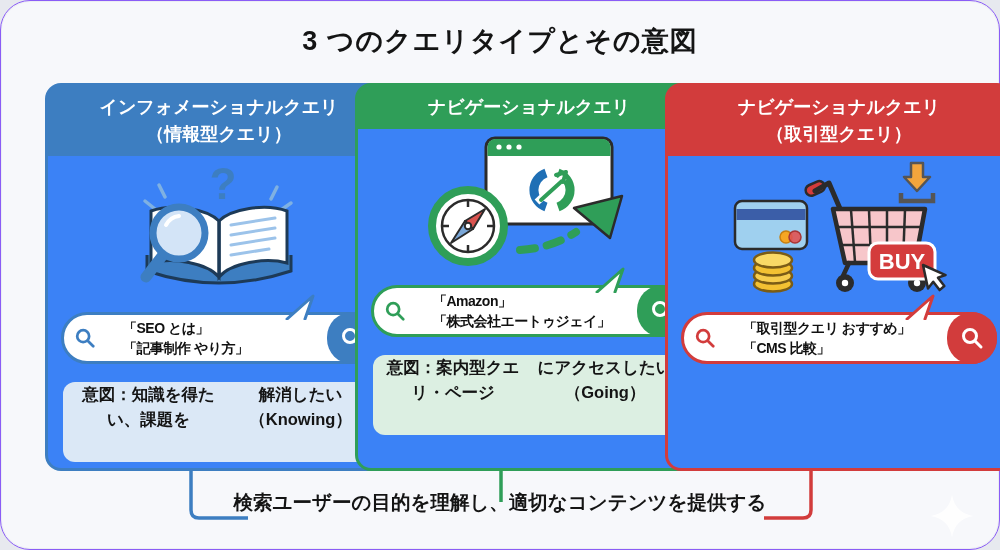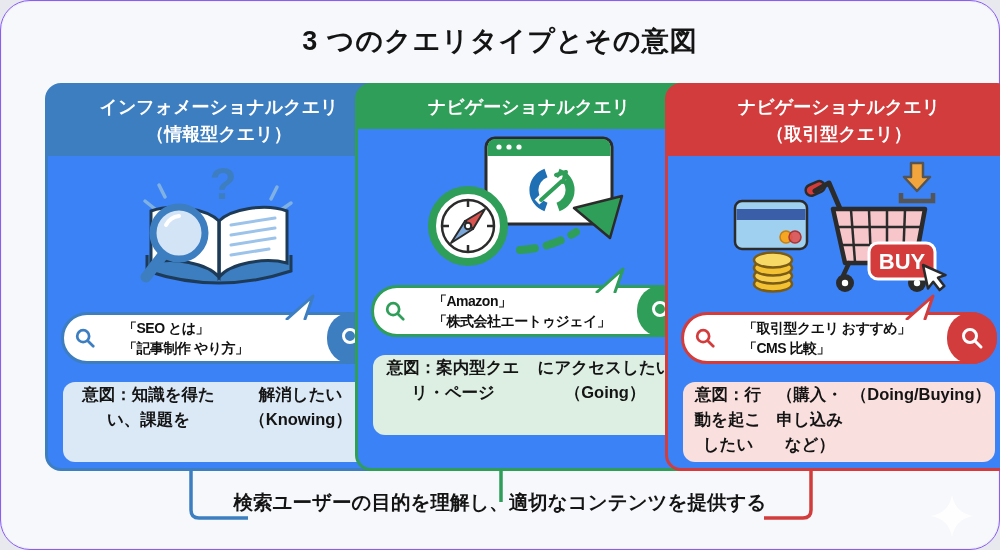--- a/index.html
+++ b/index.html
@@ -265,25 +265,20 @@
         <div>「取引型クエリ おすすめ」</div>
         <div>「CMS 比較」</div>
       </div>
       <span class="bubble-btn">
         <svg class="mag-white" width="24" height="24" viewBox="0 0 24 24" fill="none">
           <circle cx="10" cy="10" r="6.5" stroke-width="3"></circle>
             <line x1="15" y1="15" x2="21" y2="21" stroke-width="3" stroke-linecap="round"></line>
         </svg>
       </span>
     </div>
-    <div class="intent">
-      <div>意図：行動を起こしたい</div>
-      <div>（購入・申し込みなど）</div>
-      <div>（Doing/Buying）</div>
-    </div>
   </div>
 
   <svg class="connectors" width="1000" height="60" viewBox="0 0 1000 60">
     <path d="M190 2 V41 Q190 49 198 49 H247" fill="none" stroke="#3D7EC1" stroke-width="3.5"></path>
     <path d="M500 2 V33" fill="none" stroke="#2F9E58" stroke-width="3.5"></path>
     <path d="M810 2 V41 Q810 49 802 49 H763" fill="none" stroke="#D23C3C" stroke-width="3.5"></path>
   </svg>
   <div class="footer-text">検索ユーザーの目的を理解し、適切なコンテンツを提供する</div>
 
   <svg class="sparkle" width="42" height="42" viewBox="0 0 40 40">

